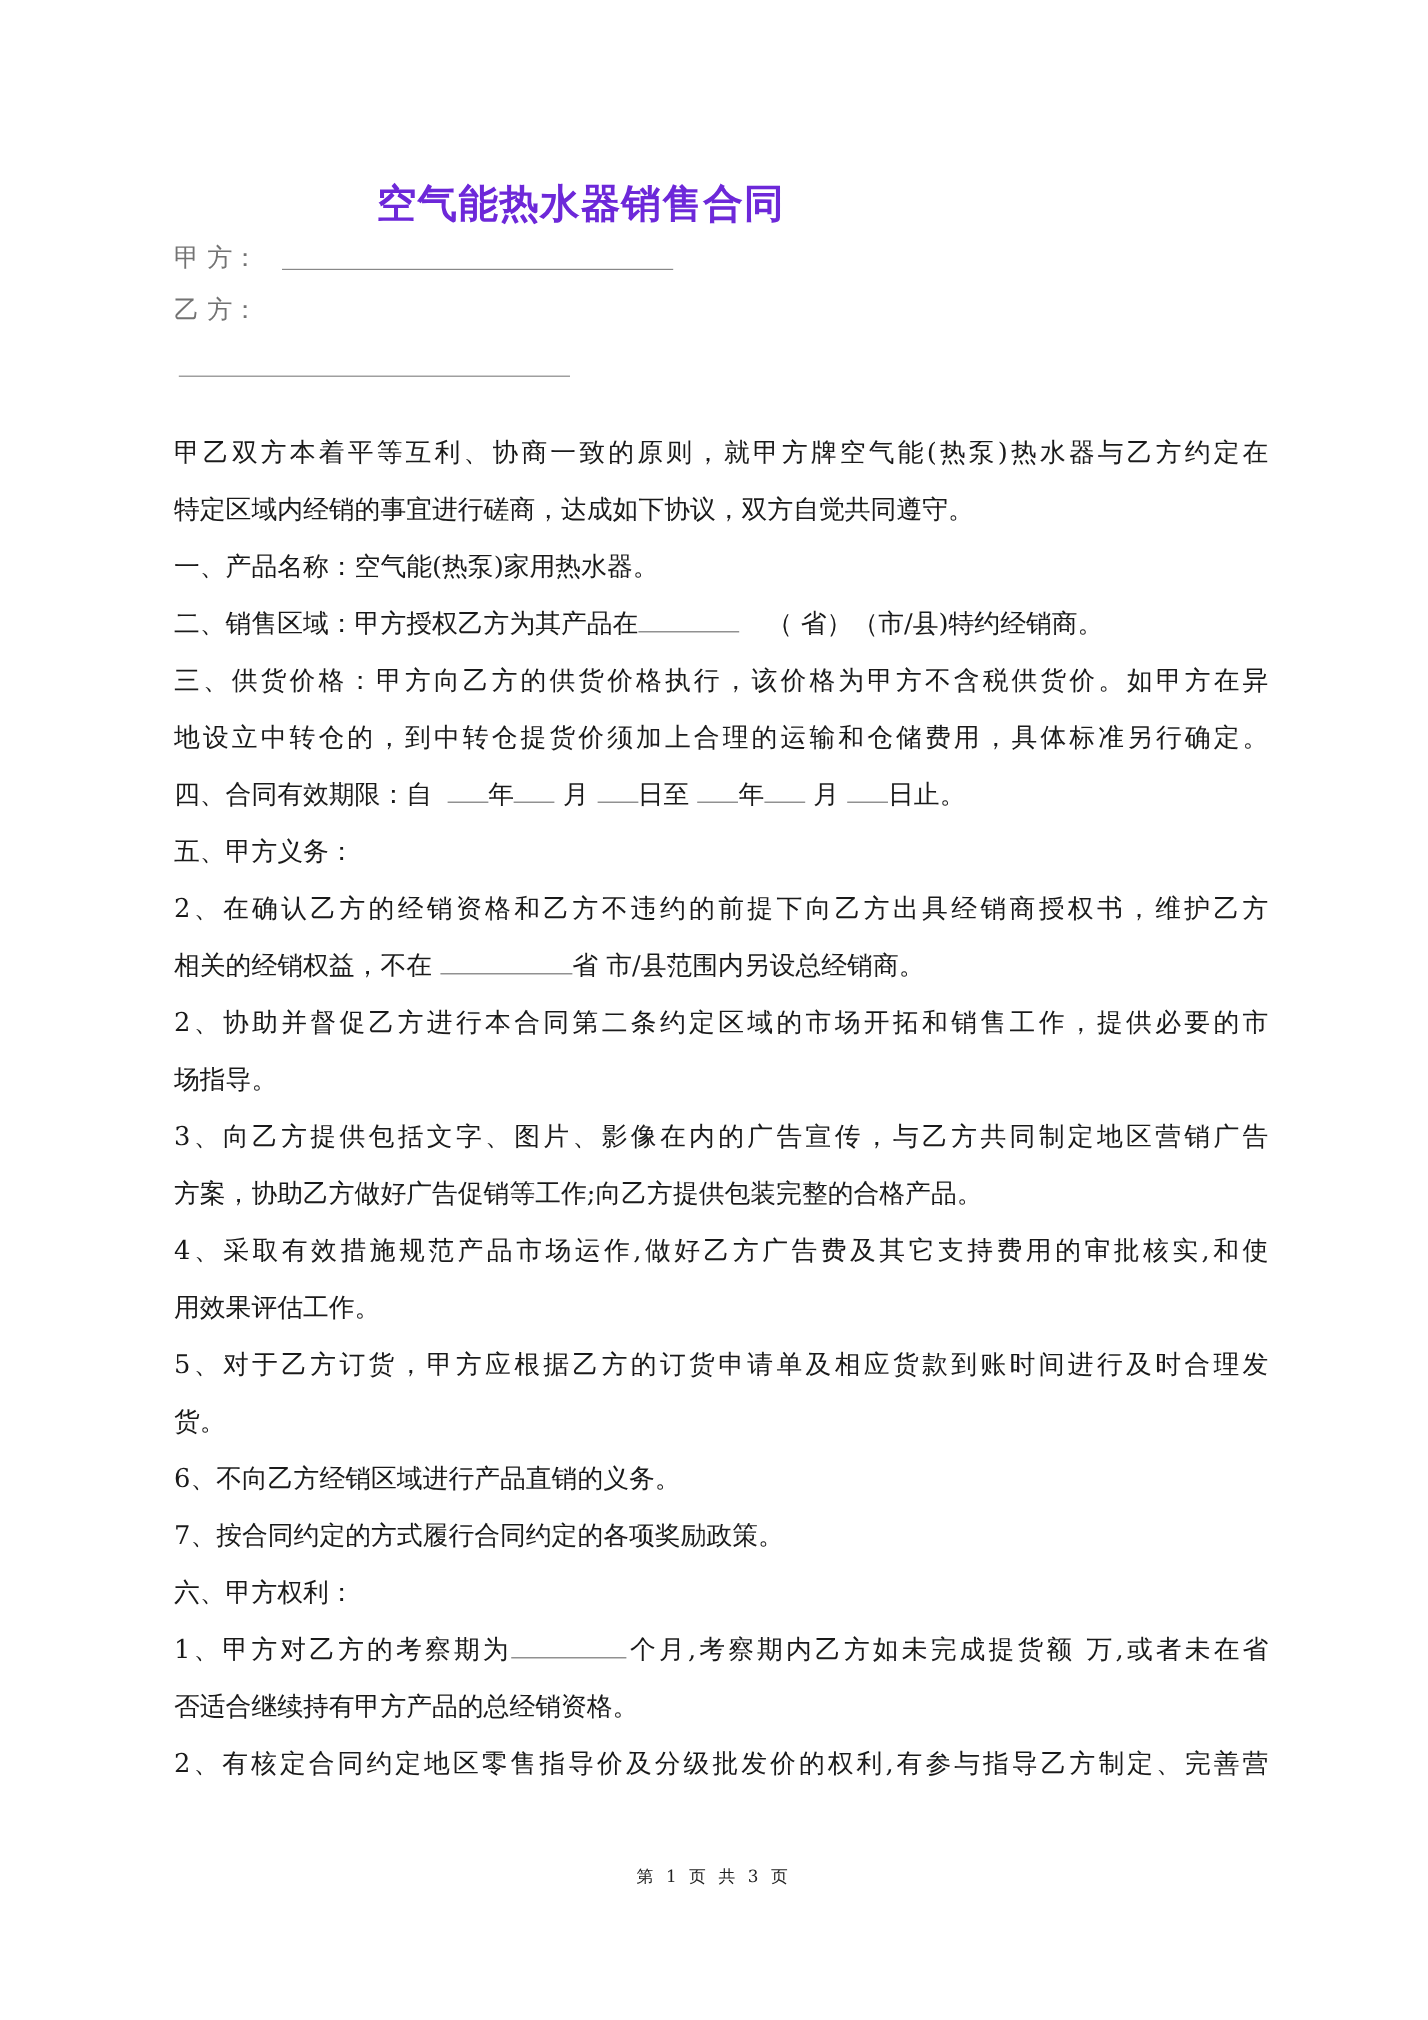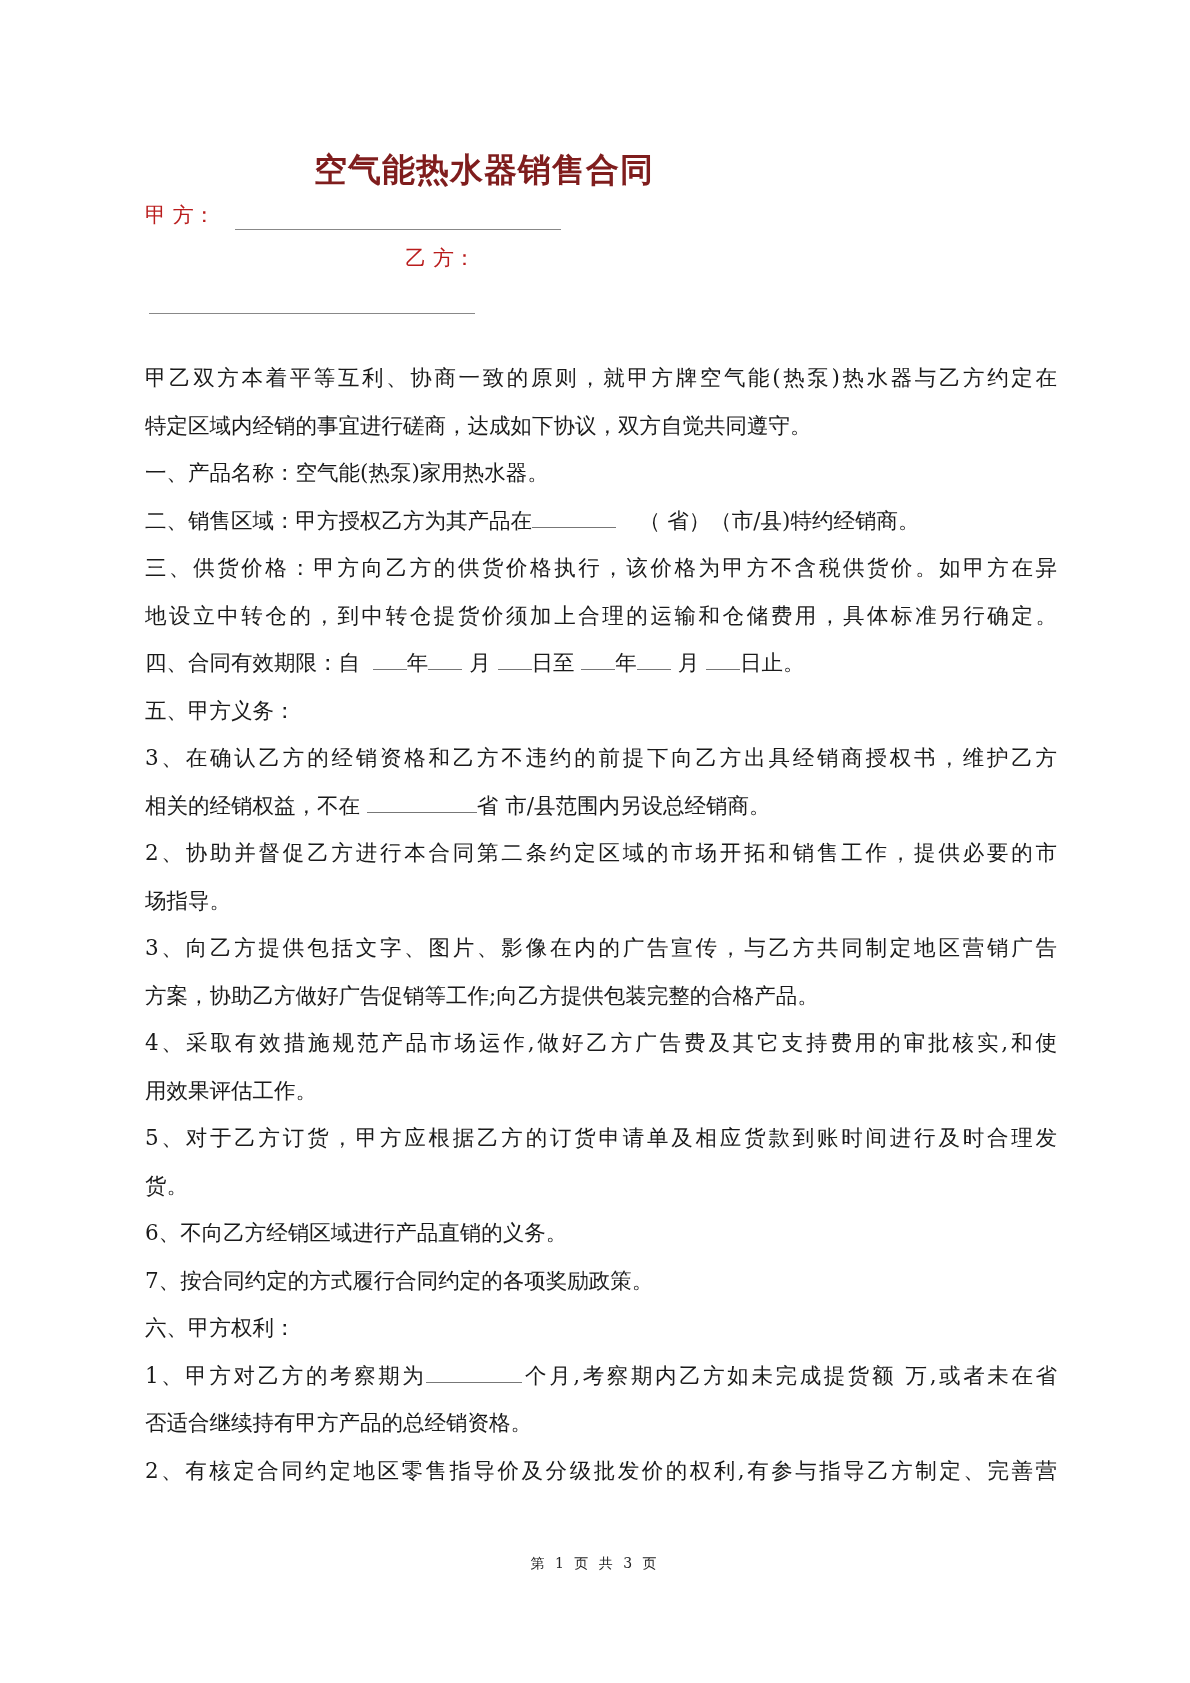--- a/index.html
+++ b/index.html
@@ -25,31 +25,31 @@
     .title {
       position: absolute;
       left: 0;
       width: 968px;
       top: 150px;
       text-align: center;
       font-family: "DejaVu Sans", "Liberation Sans", sans-serif;
       font-weight: bold;
       font-size: 33px;
       letter-spacing: 1px;
-      color: #7f1d1d;
+      color: #6d28d9;
       line-height: 40px;
     }
     .party {
       position: absolute;
       left: 145px;
       font-size: 21px;
       line-height: 30px;
-      color: #b91c1c;
+      color: #737373;
       display: flex;
-      align-items: flex-end;
+      align-items: flex-start;
       gap: 16px;
     }
     .party-label {
       letter-spacing: 0;
     }
     .party-blank {
       display: inline-block;
       width: 326px;
       border-bottom: 1px solid #888;
       height: 24px;
@@ -112,21 +112,21 @@
     <div class="line short">一、产品名称：空气能(热泵)家用热水器。</div>
     <div class="line short">
       <span>二、销售区域：甲方授权乙方为其产品在</span><span class="blank" style="width:84px;"></span><span style="margin-left:23px;">（ 省）（市/县)特约经销商。</span>
     </div>
     <div class="line">三、供货价格：甲方向乙方的供货价格执行，该价格为甲方不含税供货价。如甲方在异</div>
     <div class="line">地设立中转仓的，到中转仓提货价须加上合理的运输和仓储费用，具体标准另行确定。</div>
     <div class="line short">
       <span>四、合同有效期限：自 </span><span style="display:inline-block;width:6px;"></span><span class="blank" style="width:34px;"></span><span>年</span><span class="blank" style="width:34px;"></span><span> 月 </span><span class="blank" style="width:34px;"></span><span>日至 </span><span class="blank" style="width:34px;"></span><span>年</span><span class="blank" style="width:34px;"></span><span> 月 </span><span class="blank" style="width:34px;"></span><span>日止。</span>
     </div>
     <div class="line short">五、甲方义务：</div>
-    <div class="line">3、在确认乙方的经销资格和乙方不违约的前提下向乙方出具经销商授权书，维护乙方</div>
+    <div class="line">2、在确认乙方的经销资格和乙方不违约的前提下向乙方出具经销商授权书，维护乙方</div>
     <div class="line short">
       <span>相关的经销权益，不在 </span><span class="blank" style="width:110px;"></span><span>省 市/县范围内另设总经销商。</span>
     </div>
     <div class="line">2、协助并督促乙方进行本合同第二条约定区域的市场开拓和销售工作，提供必要的市</div>
     <div class="line short">场指导。</div>
     <div class="line">3、向乙方提供包括文字、图片、影像在内的广告宣传，与乙方共同制定地区营销广告</div>
     <div class="line short">方案，协助乙方做好广告促销等工作;向乙方提供包装完整的合格产品。</div>
     <div class="line">4、采取有效措施规范产品市场运作,做好乙方广告费及其它支持费用的审批核实,和使</div>
     <div class="line short">用效果评估工作。</div>
     <div class="line">5、对于乙方订货，甲方应根据乙方的订货申请单及相应货款到账时间进行及时合理发</div>

